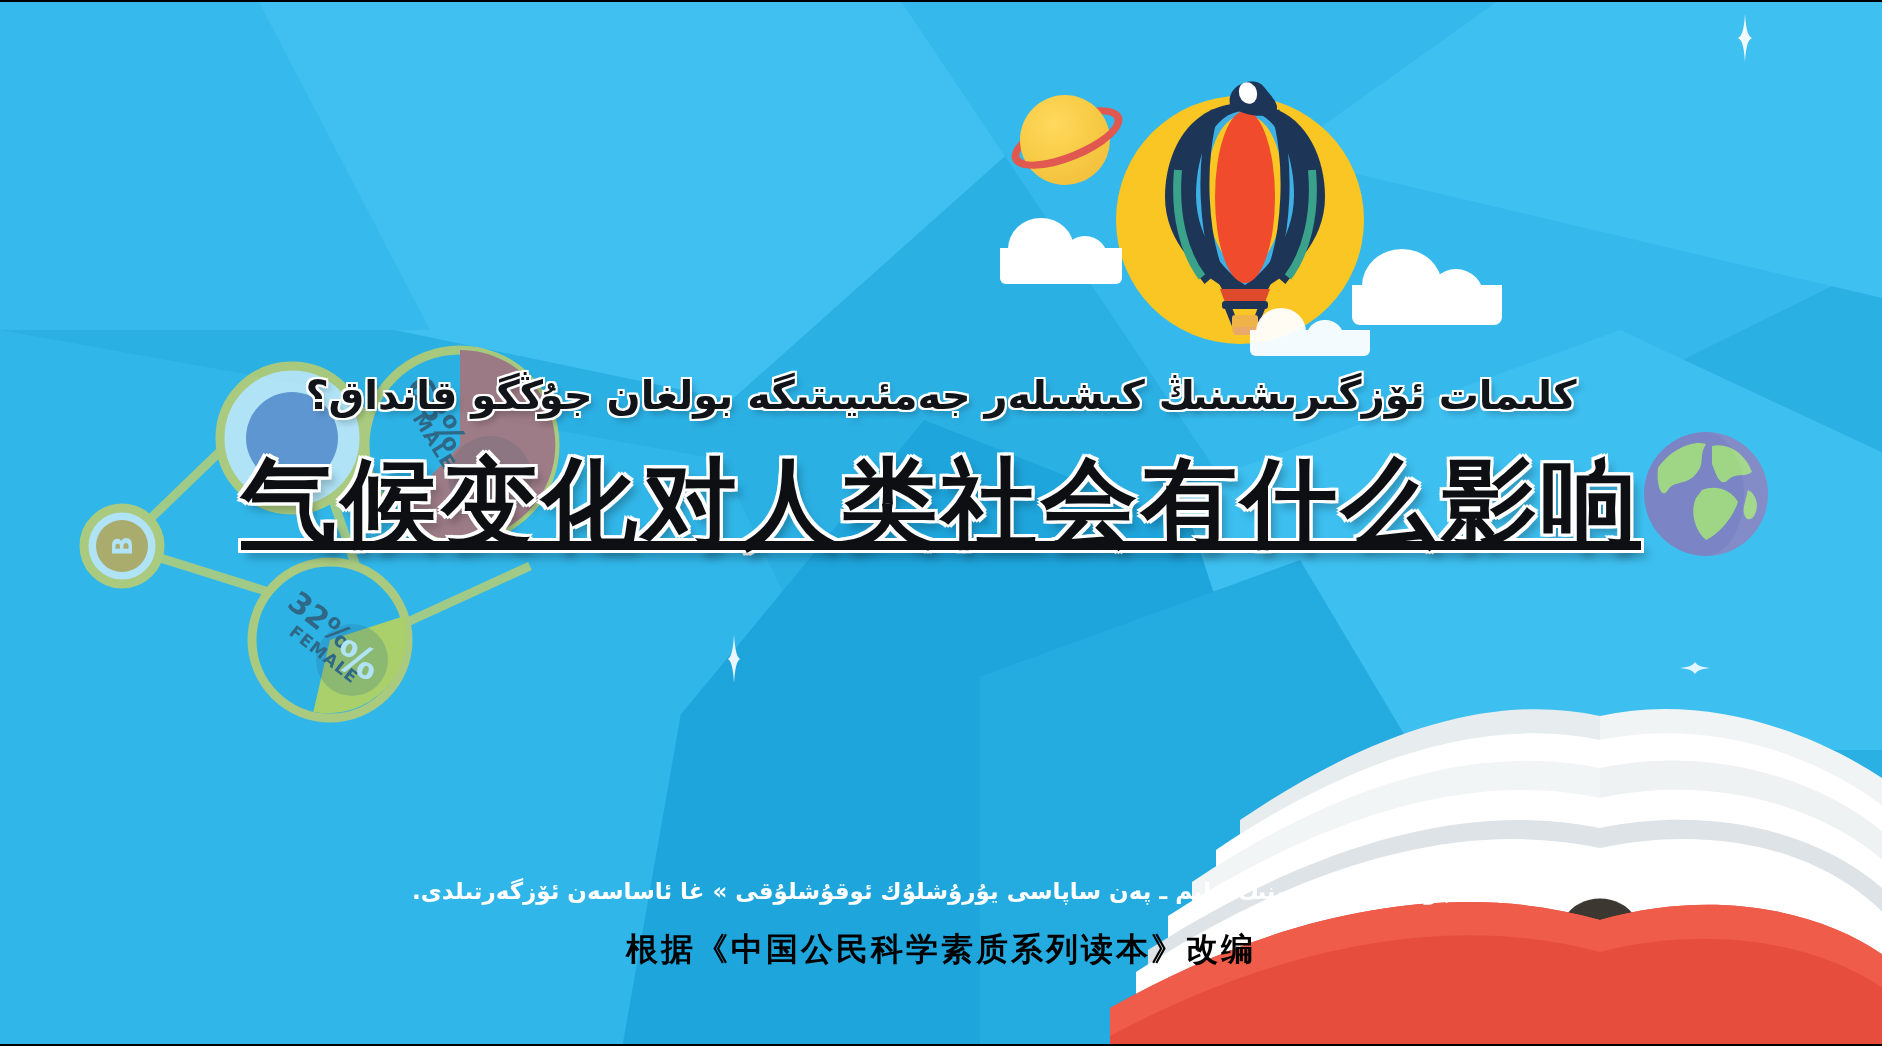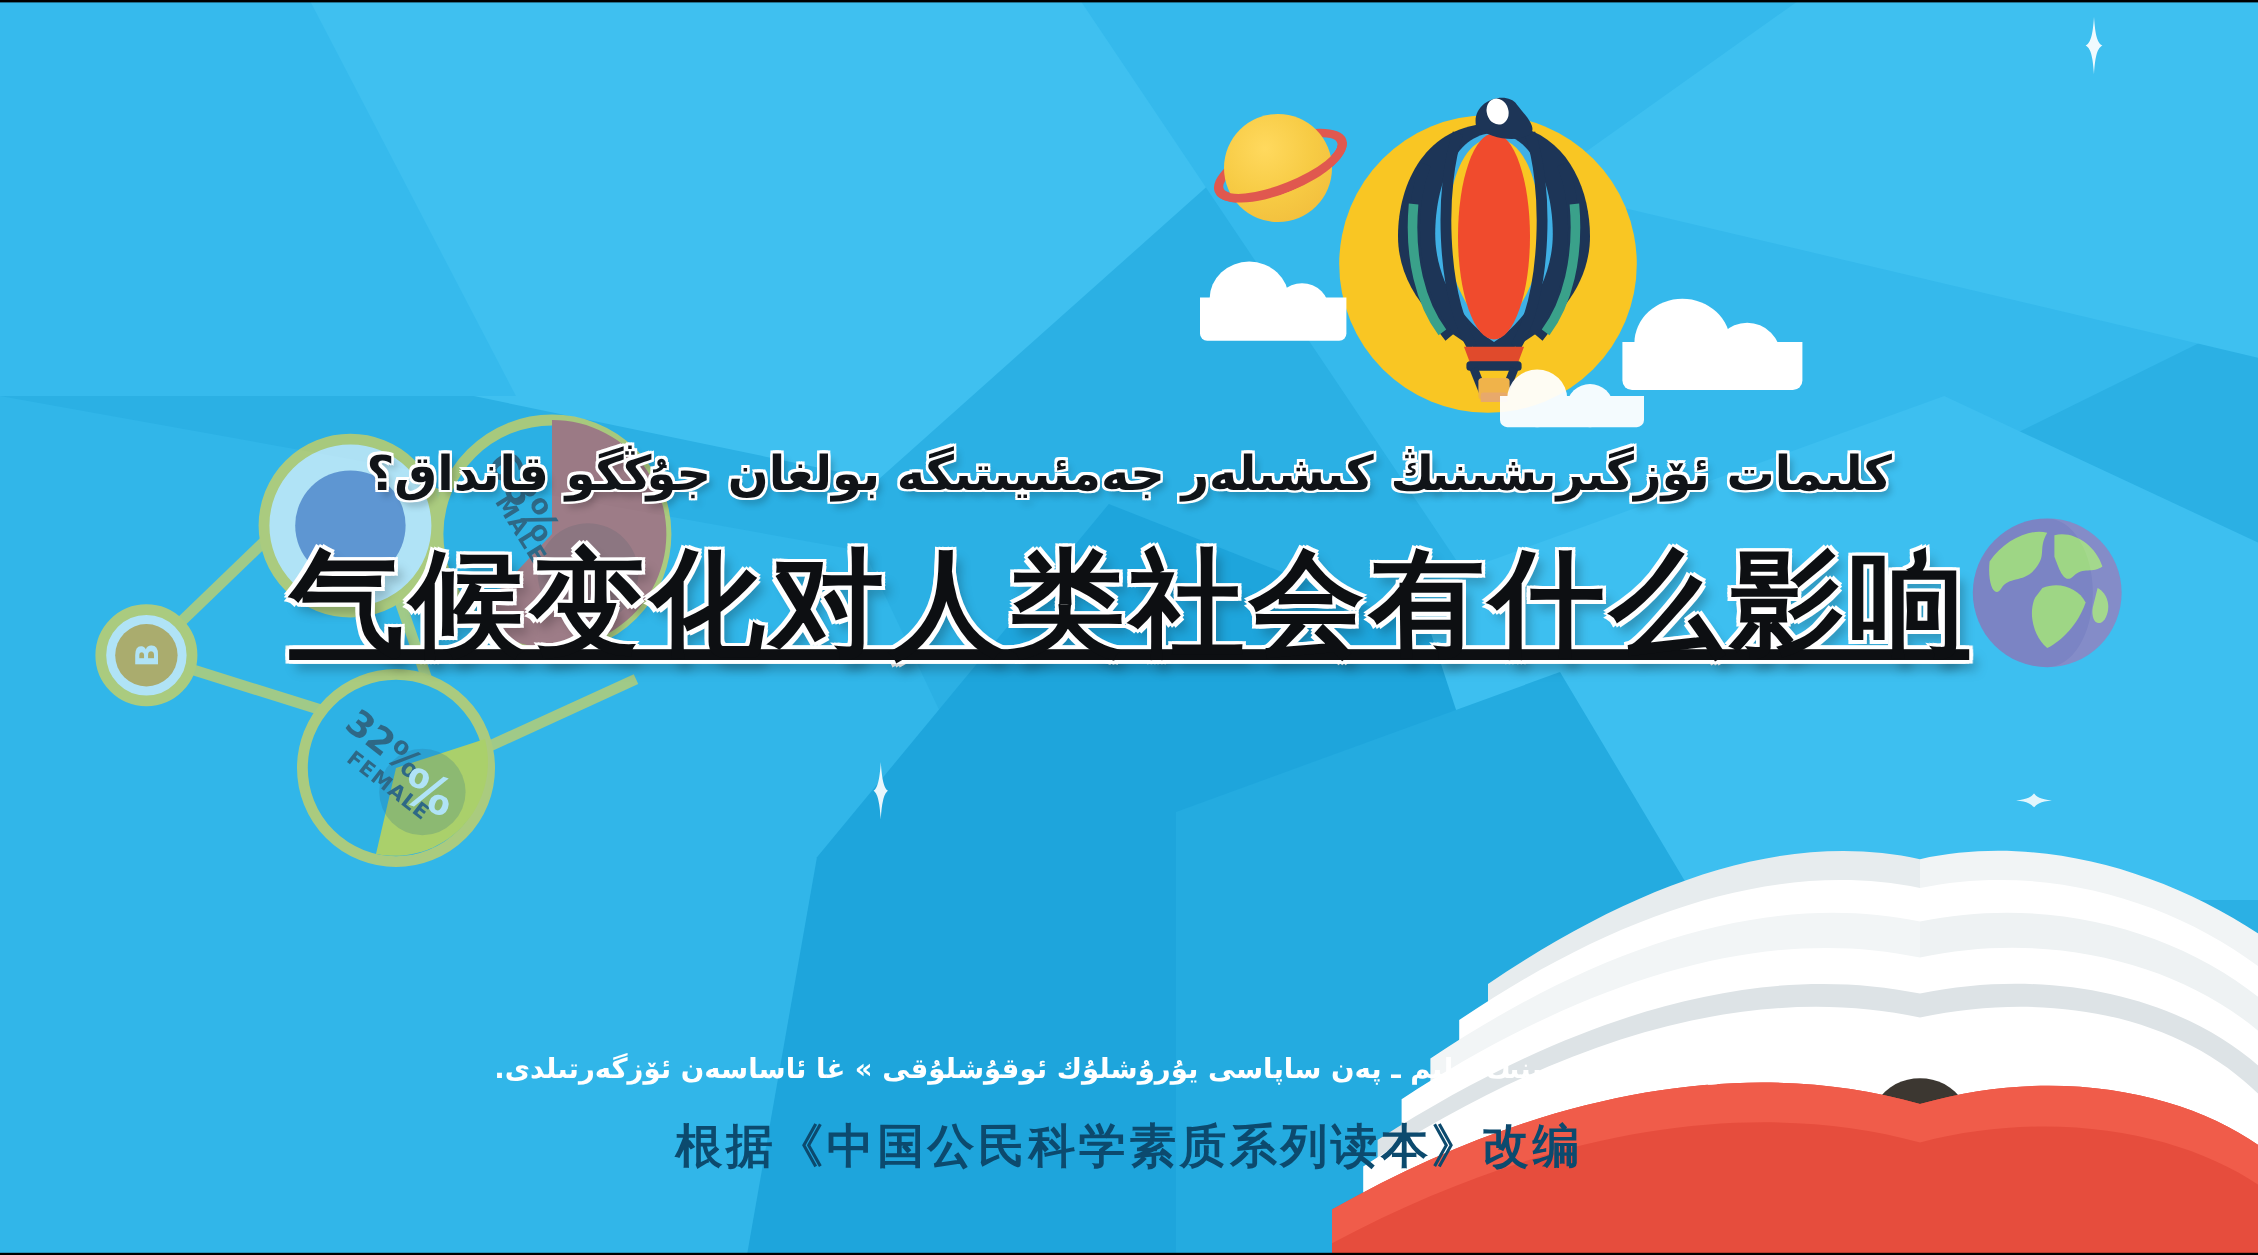--- a/index.html
+++ b/index.html
@@ -233,23 +233,23 @@
     color: #ffffff;
     letter-spacing: 0.3px;
   }
 
   .sub-zh {
     position: absolute;
     left: 0; right: 0;
     top: 928px;
     text-align: center;
     font-family: "DejaVu Sans", sans-serif;
-    font-size: 39px;
+    font-size: 32px;
     font-weight: 700;
-    color: #0c4a6e;
+    color: #000000;
     letter-spacing: 3px;
   }
 
   
   .letterbox {
     position: absolute;
     left: 0; right: 0;
     height: 2px;
     background: #000;
   }

